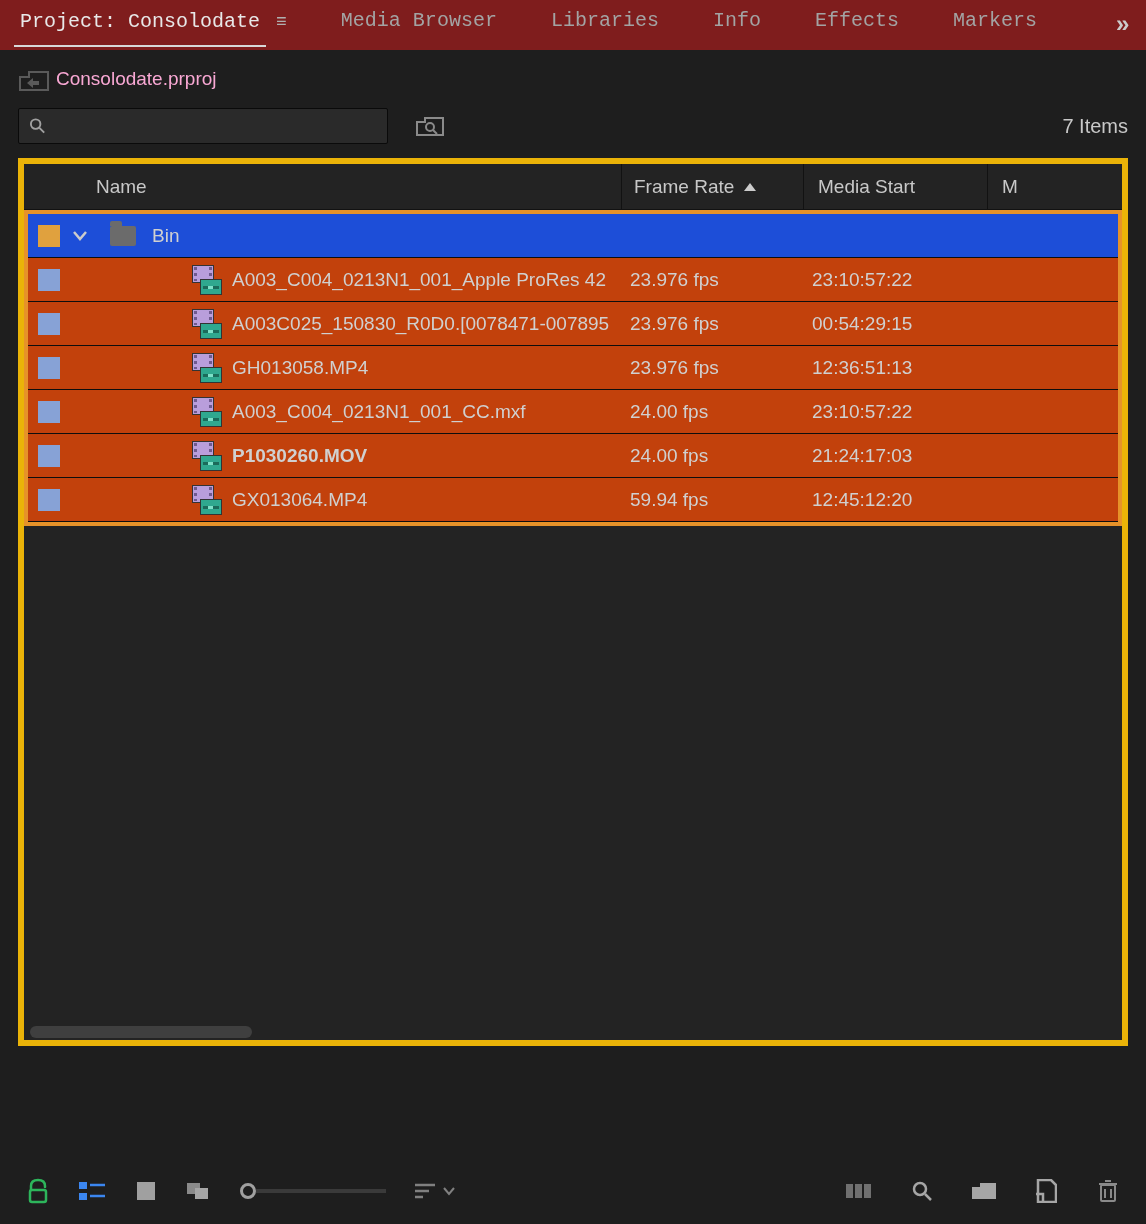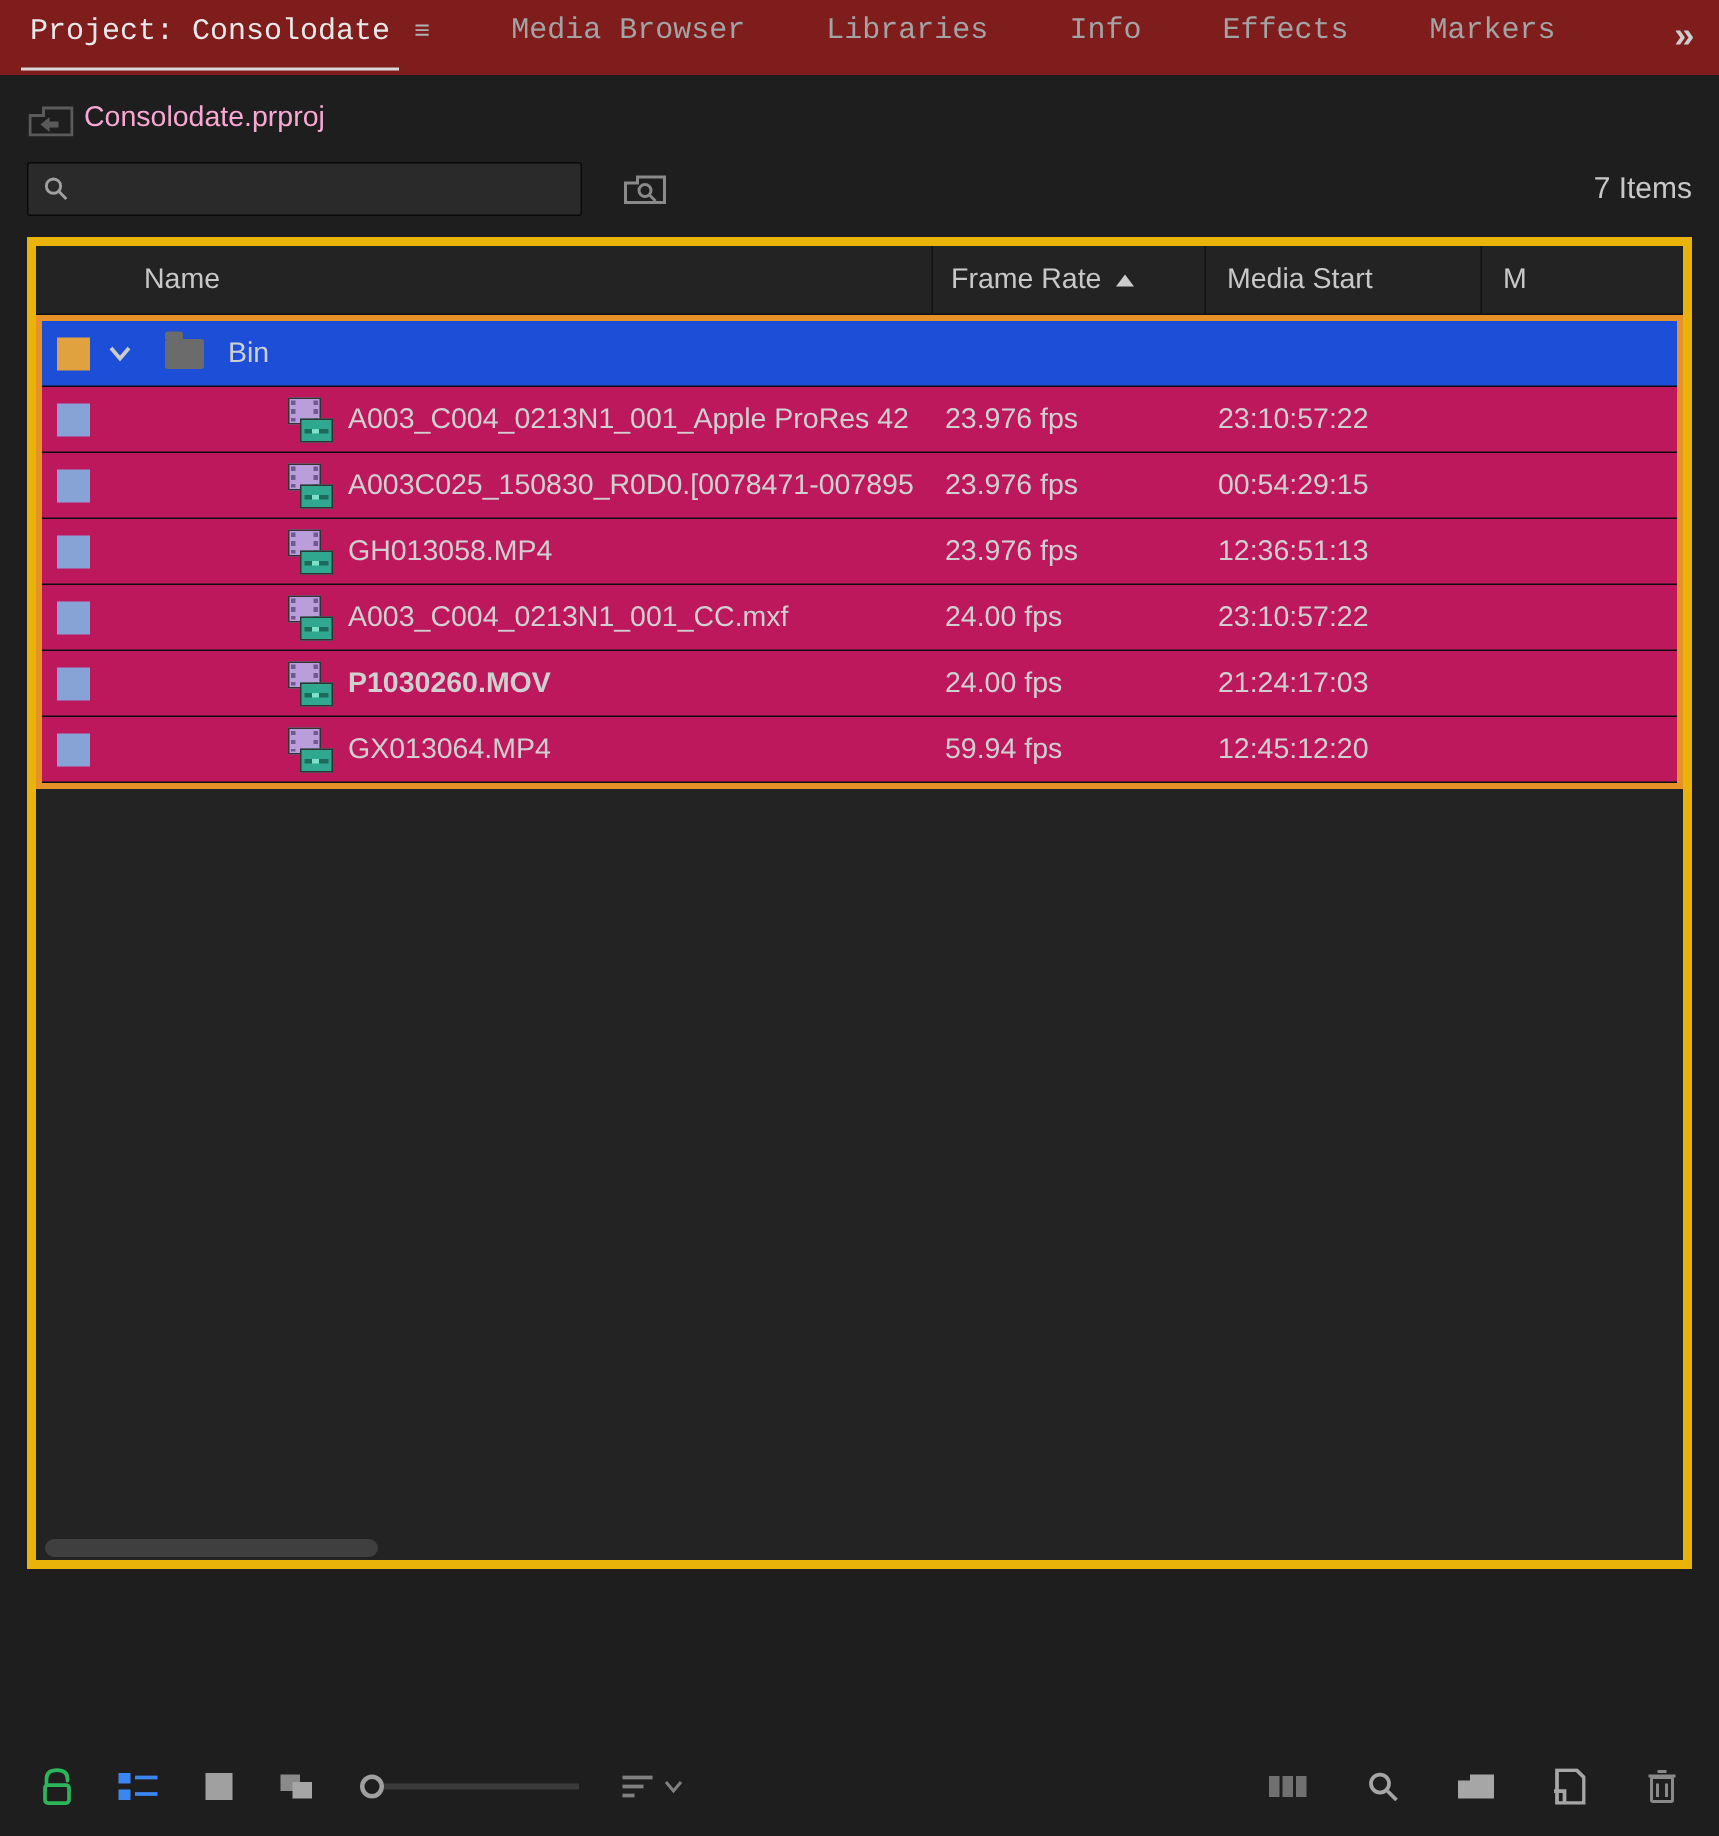--- a/index.html
+++ b/index.html
@@ -33,21 +33,21 @@
 .col-frame { flex: 0 0 182px; padding-left: 12px; display: flex; align-items: center; gap: 10px; border-right: 1px solid #121212; height: 100%; text-align: center; }
 .col-media { flex: 0 0 184px; padding-left: 14px; display: flex; align-items: center; border-right: 1px solid #121212; height: 100%; }
 .col-extra { flex: 1 1 auto; padding-left: 14px; display: flex; align-items: center; }
 
 .sort-arrow { border-left: 6px solid transparent; border-right: 6px solid transparent; border-bottom: 8px solid #ccc; }
 
 
 .highlight-box { border: 4px solid #e69229; padding: 0; }
 
 
-.row { display: flex; align-items: center; height: 44px; background: #be185d; border-bottom: 1px solid #0e0e0e; font-size: 19px; color: #d0d0d0; }
+.row { display: flex; align-items: center; height: 44px; background: #c2410c; border-bottom: 1px solid #0e0e0e; font-size: 19px; color: #d0d0d0; }
 .row.bin-row { background: #1d4ed8; }
 .row-chip { width: 22px; height: 22px; margin-left: 8px; }
 .chip-orange { background: #e0a13e; }
 .chip-blue { background: #87a2d6; }
 .row-expand { width: 36px; display: flex; justify-content: center; color: #ccc; }
 .row-icon-cell { width: 50px; display: flex; align-items: center; justify-content: center; }
 .row-name { flex: 0 0 344px; overflow: hidden; text-overflow: ellipsis; white-space: nowrap; padding-right: 8px; }
 .row-frame { flex: 0 0 182px; }
 .row-media { flex: 0 0 184px; }
 

